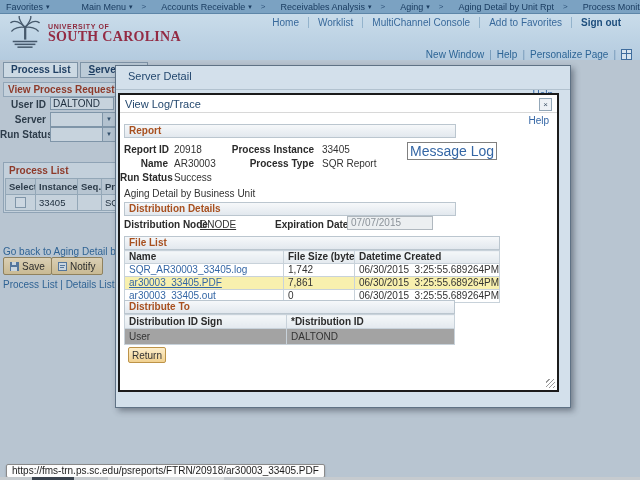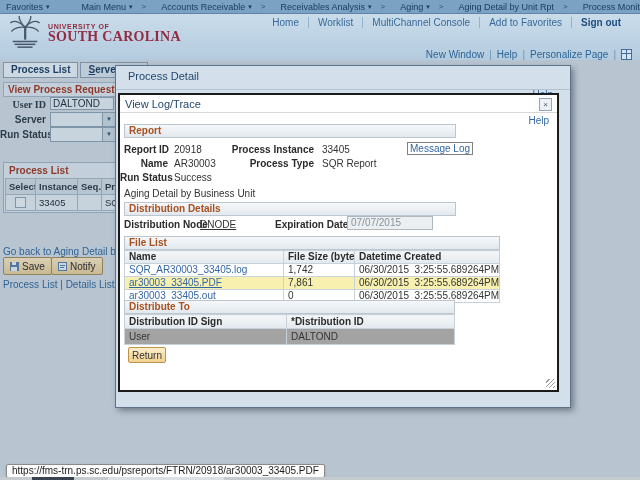--- a/index.html
+++ b/index.html
@@ -76,21 +76,21 @@
   .dlgtitlebar{position:absolute;top:0;left:0;right:0;height:17px;border-bottom:1px solid #d8d8d8;}
   .dlgtitle{position:absolute;left:5px;top:3px;font-size:11px;color:#24486e;}
   .dlgclose{position:absolute;right:5px;top:3px;width:11px;height:11px;background:#edf1f5;border:1px solid #93a7b8;
     font-size:8px;line-height:11px;text-align:center;color:#44576a;cursor:pointer;}
   .dlghelp{position:absolute;top:20px;right:8px;font-size:10px;color:#3466a5;cursor:pointer;}
   .secbar{position:absolute;left:4px;height:12px;background:linear-gradient(#f6f8fa,#e2e8ee);
     border:1px solid #bbc6cf;font-size:10px;font-weight:bold;color:#a8501f;line-height:12px;padding:0 4px;white-space:nowrap;}
   .fld{position:absolute;font-size:10px;color:#333;white-space:nowrap;}
   .fld.b{font-weight:bold;color:#2b2b2b;}
   .ra{text-align:right;}
-  .msglog{position:absolute;left:287px;top:47px;font-size:10px;color:#3466a5;border:1px solid #808080;padding:0 2px;cursor:pointer;}
+  .msglog{position:absolute;left:287px;top:47px;font-size:14px;color:#3466a5;border:1px solid #808080;padding:0 2px;cursor:pointer;}
   .edinput{position:absolute;left:227px;top:121px;width:78px;height:12px;background:#eceff1;border:1px solid #b0b8bf;
     color:#8b9299;font-size:10px;line-height:12px;padding:0 3px;}
   .ftable{position:absolute;left:4px;top:155px;width:375px;border-collapse:collapse;table-layout:fixed;font-size:10px;}
   .ftable th,.ftable td{border:1px solid #c8d2da;padding:0 4px;height:12px;line-height:12px;white-space:pre;overflow:hidden;}
   .ftable th{background:linear-gradient(#f4f7f9,#e3e9ee);font-weight:bold;color:#2b2b2b;text-align:left;}
   .ftable td{color:#333;background:#fff;}
   .ftable tr.hl td{background:#f8f0ae;}
   .flink{color:#3466a5;cursor:pointer;}
   tr.hl .flink{text-decoration:underline;}
   .dtable{position:absolute;left:4px;top:219px;width:330px;border-collapse:collapse;table-layout:fixed;font-size:10px;}
@@ -191,21 +191,21 @@
     <span class="grid-icon"></span>
   </div>
 
   <div class="tabs">
     <span class="tab active">Process List</span>
     <span class="tab"><u>S</u><span>erver List</span></span>
   </div>
 
   <div class="groupbar">View Process Request For</div>
 
-  <span class="plbl" style="top:99px;font-family:Liberation Serif, serif;">User ID</span>
+  <span class="plbl" style="top:99px;">User ID</span>
   <div class="pinput" style="top:97px;">DALTOND</div>
 
   <span class="plbl" style="top:114px;">Server</span>
   <div class="psel" style="top:112px;">
     <span class="parrow">▼</span>
   </div>
 
   <span class="plbl" style="top:129px;">Run Status</span>
   <div class="psel" style="top:127px;">
     <span class="parrow">▼</span>
@@ -250,21 +250,21 @@
     <span>Notify</span>
   </div>
 
   <div class="plinks">
     <span class="lnk">Process List</span>
     <span>|</span>
     <span class="lnk">Details List</span>
   </div>
 
   <div class="pdwin">
-    <div class="pdtitle">Process Detail</div>
+    <div class="pdtitle">Server Detail</div>
     <span class="pdhelp">Help</span>
   </div>
 
   <div class="dlg">
     <div class="dlgtitlebar">
       <span class="dlgtitle">View Log/Trace</span>
       <span class="dlgclose">×</span>
     </div>
     <span class="dlghelp">Help</span>
 

